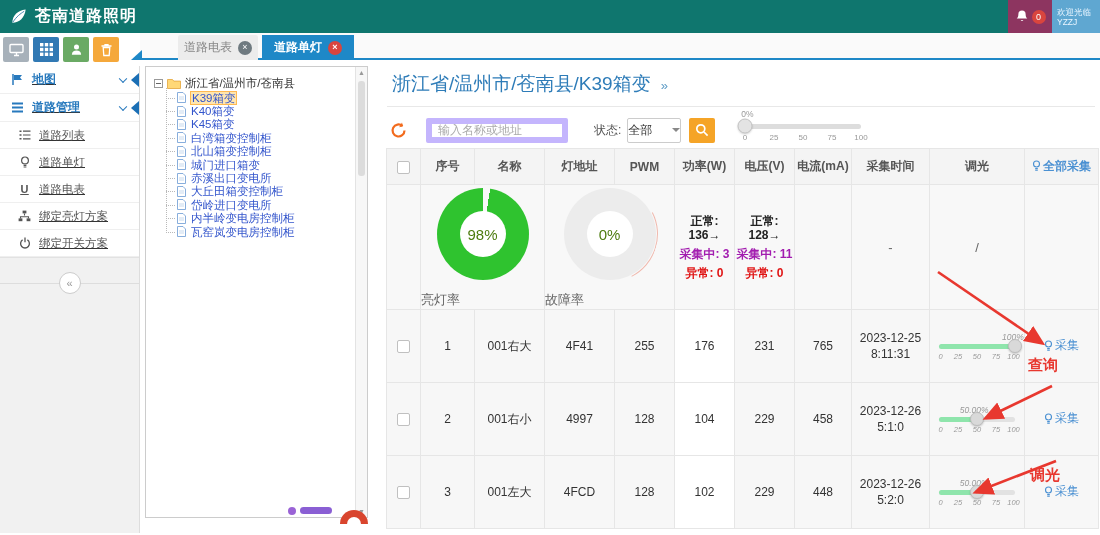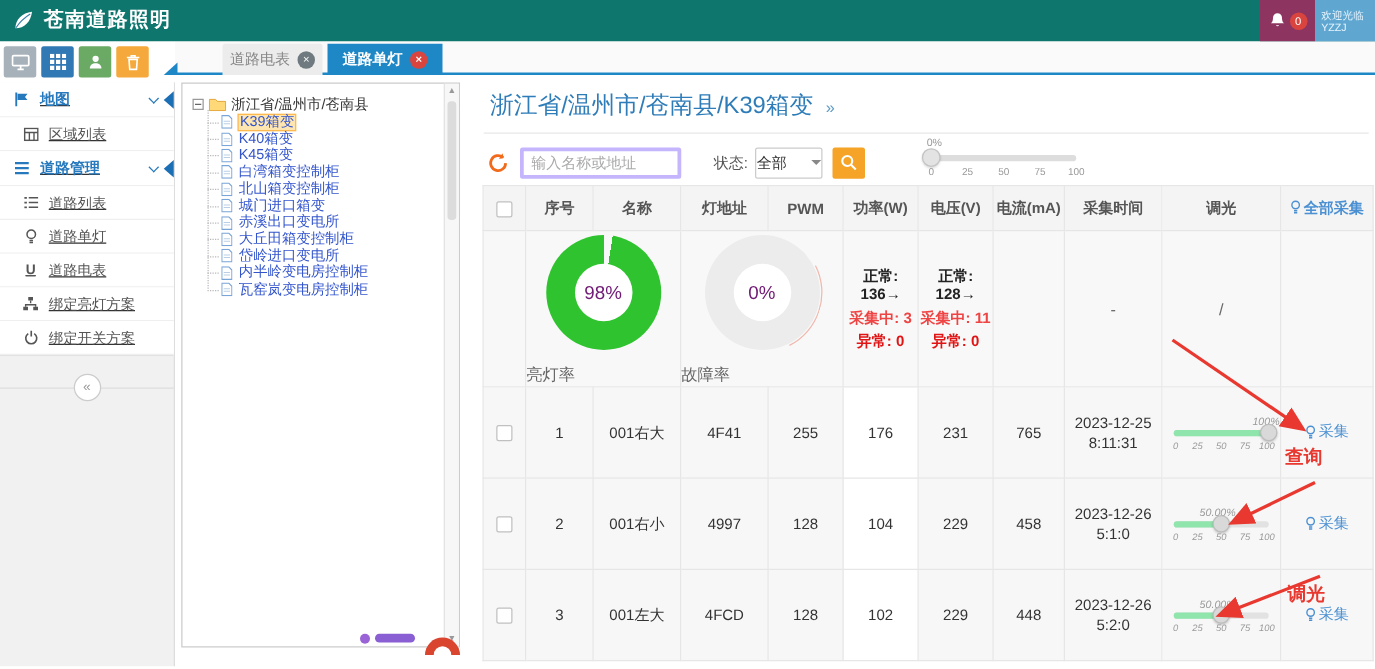--- a/index.html
+++ b/index.html
@@ -70,21 +70,21 @@
   .ov-arch { position:absolute; left:340px; top:510px; width:28px; height:14px; border-radius:14px 14px 0 0; background:#d9452e; z-index:30; }
   .ov-arch::after { content:''; position:absolute; left:7px; bottom:0; width:14px; height:7px; border-radius:7px 7px 0 0; background:#fff; }
 
   
   .main { position:absolute; left:385px; top:66px; width:715px; bottom:0; }
   .breadcrumb { position:absolute; left:7px; top:5px; font-size:19px; color:#2e7cb8; display:flex; align-items:center; gap:10px; }
   .breadcrumb .arr { font-size:13px; color:#5e9cc6; padding-top:3px; }
   .bc-divider { position:absolute; left:2px; right:5px; top:40px; border-top:1px solid #e8e8e8; }
 
   .controls { position:absolute; top:51px; left:4px; height:26px; display:flex; align-items:center; }
-  .search-input { width:129px; height:25px; border:3px solid #c4b5fd; border-radius:2px; padding:0 6px; font-size:12px; color:#333; margin-left:8px; }
+  .search-input { width:142px; height:25px; border:6px solid #c4b5fd; border-radius:2px; padding:0 6px; font-size:12px; color:#333; margin-left:18px; }
   .search-input::placeholder { color:#aaa; }
   .status-label { margin-left:26px; font-size:12px; color:#555; }
   .status-select { margin-left:6px; width:54px; height:25px; border:1px solid #ccc; border-radius:2px; background:#fff; display:flex; align-items:center; justify-content:space-between; padding:0 0; cursor:pointer; }
   .caret-down { width:0; height:0; border-left:4px solid transparent; border-right:4px solid transparent; border-top:4px solid #888; }
   .search-btn { margin-left:8px; width:26px; height:25px; background:#f5a427; border-radius:2px; border:none; display:flex; align-items:center; justify-content:center; cursor:pointer; }
 
   
   .master-slider { position:absolute; left:360px; top:43px; width:116px; --p:0%; }
   .ms-label { position:absolute; left:var(--p); transform:translateX(-30%); top:0; font-size:8.5px; color:#999; }
   .ms-track { position:absolute; top:15px; left:0; right:0; height:5px; background:#ddd; border-radius:3px; }
@@ -98,27 +98,27 @@
   .data-table thead th { height:36px; background:#f4f4f4; font-size:12px; color:#555; font-weight:bold; }
   .stats-row td { height:124px; background:#f8f8f8; }
   .body-row td { height:73px; background:#f7f7f7; font-size:12px; color:#333; }
   .body-row td.power-cell { background:#fff;margin-left:27px; }
   .checkbox { display:inline-block; width:13px; height:13px; border:1px solid #c0c0c0; border-radius:2px; background:#fff; vertical-align:middle; cursor:pointer; }
   .collect-link { color:#4a90d2; font-size:12px; display:inline-flex; align-items:center; gap:2px; cursor:pointer; text-decoration:none; }
 
   .donut { width:92px; height:92px; border-radius:50%; margin:3px auto 0; position:relative; display:flex; align-items:center; justify-content:center; }
   .donut-green { background:conic-gradient(#f8f8f8 0deg 9deg, #2fc32f 9deg 360deg); }
   .donut-gray { background:#ececec; }
-  .donut .hole { width:46px; height:46px; background:#fff; border-radius:50%; display:flex; align-items:center; justify-content:center; font-size:15px; color:#701a75; z-index:2;text-align:center; }
+  .donut .hole { width:46px; height:46px; background:#fff; border-radius:50%; display:flex; align-items:center; justify-content:center; font-size:15px; color:#4d7c0f; z-index:2;text-align:center; }
   .fault-arc { position:absolute; inset:-2px; border-radius:50%; border:1px solid transparent; border-right-color:#f0b9ae; transform:rotate(18deg); }
   .donut-label { text-align:left; font-size:13px; color:#666; margin-top:11px; }
 
   .stat-lines p { margin:5px 0; font-size:12px; font-weight:bold; line-height:14px; }
   .stat-normal { color:#222; }
-  .stat-collecting { color:#ef4444; }
+  .stat-collecting { color:#a21caf; }
   .stat-abnormal { color:#e01414; }
   .placeholder-cell { color:#666; font-size:13px; }
 
   .time-cell span { display:block; line-height:16px; }
 
   
   .dim-slider { position:relative; width:76px; margin:4px auto; height:30px;font-style:italic; --p:50%; }
   .ds-label { position:absolute; bottom:19px; left:var(--p); transform:translateX(-60%); font-size:8.5px; color:#999; white-space:nowrap; }
   .ds-track { position:absolute; top:13px; left:0; right:0; height:5px; background:#e2e2e2; border-radius:3px; }
   .ds-fill { position:absolute; top:13px; left:0; width:var(--p); height:5px; background:#8fe5ac; border-radius:3px; }
@@ -213,29 +213,20 @@
     <div class="menu-row hdr">
       <span class="mi">
           <svg class="ic" width="13" height="13" viewBox="0 0 13 13">
             <path d="M2 1v11" stroke="#2779bd" stroke-width="1.5"></path>
             <path d="M3 2h8L9 4.5 11 7H3z" fill="#2779bd"></path>
           </svg>
         </span>
       <span>地图</span>
       <span class="chev"></span>
       <span class="edge-tri"></span>
-    </div>
-    <div class="menu-row sub">
-      <span class="mi">
-          <svg class="ic" width="12" height="11" viewBox="0 0 12 11">
-            <rect x="0.7" y="0.7" width="10.6" height="9.6" fill="none" stroke="#555" stroke-width="1.2"></rect>
-            <path d="M0.7 4h10.6M4.5 4v6.3M8.2 4v6.3" stroke="#555" stroke-width="1.1"></path>
-          </svg>
-        </span>
-      <span>区域列表</span>
     </div>
     <div class="menu-row hdr">
       <span class="mi">
           <svg class="ic" width="13" height="11" viewBox="0 0 13 11">
             <path d="M1 1.5h11M1 5.5h11M1 9.5h11" stroke="#2779bd" stroke-width="1.8"></path>
           </svg>
         </span>
       <span>道路管理</span>
       <span class="chev"></span>
       <span class="edge-tri"></span>

